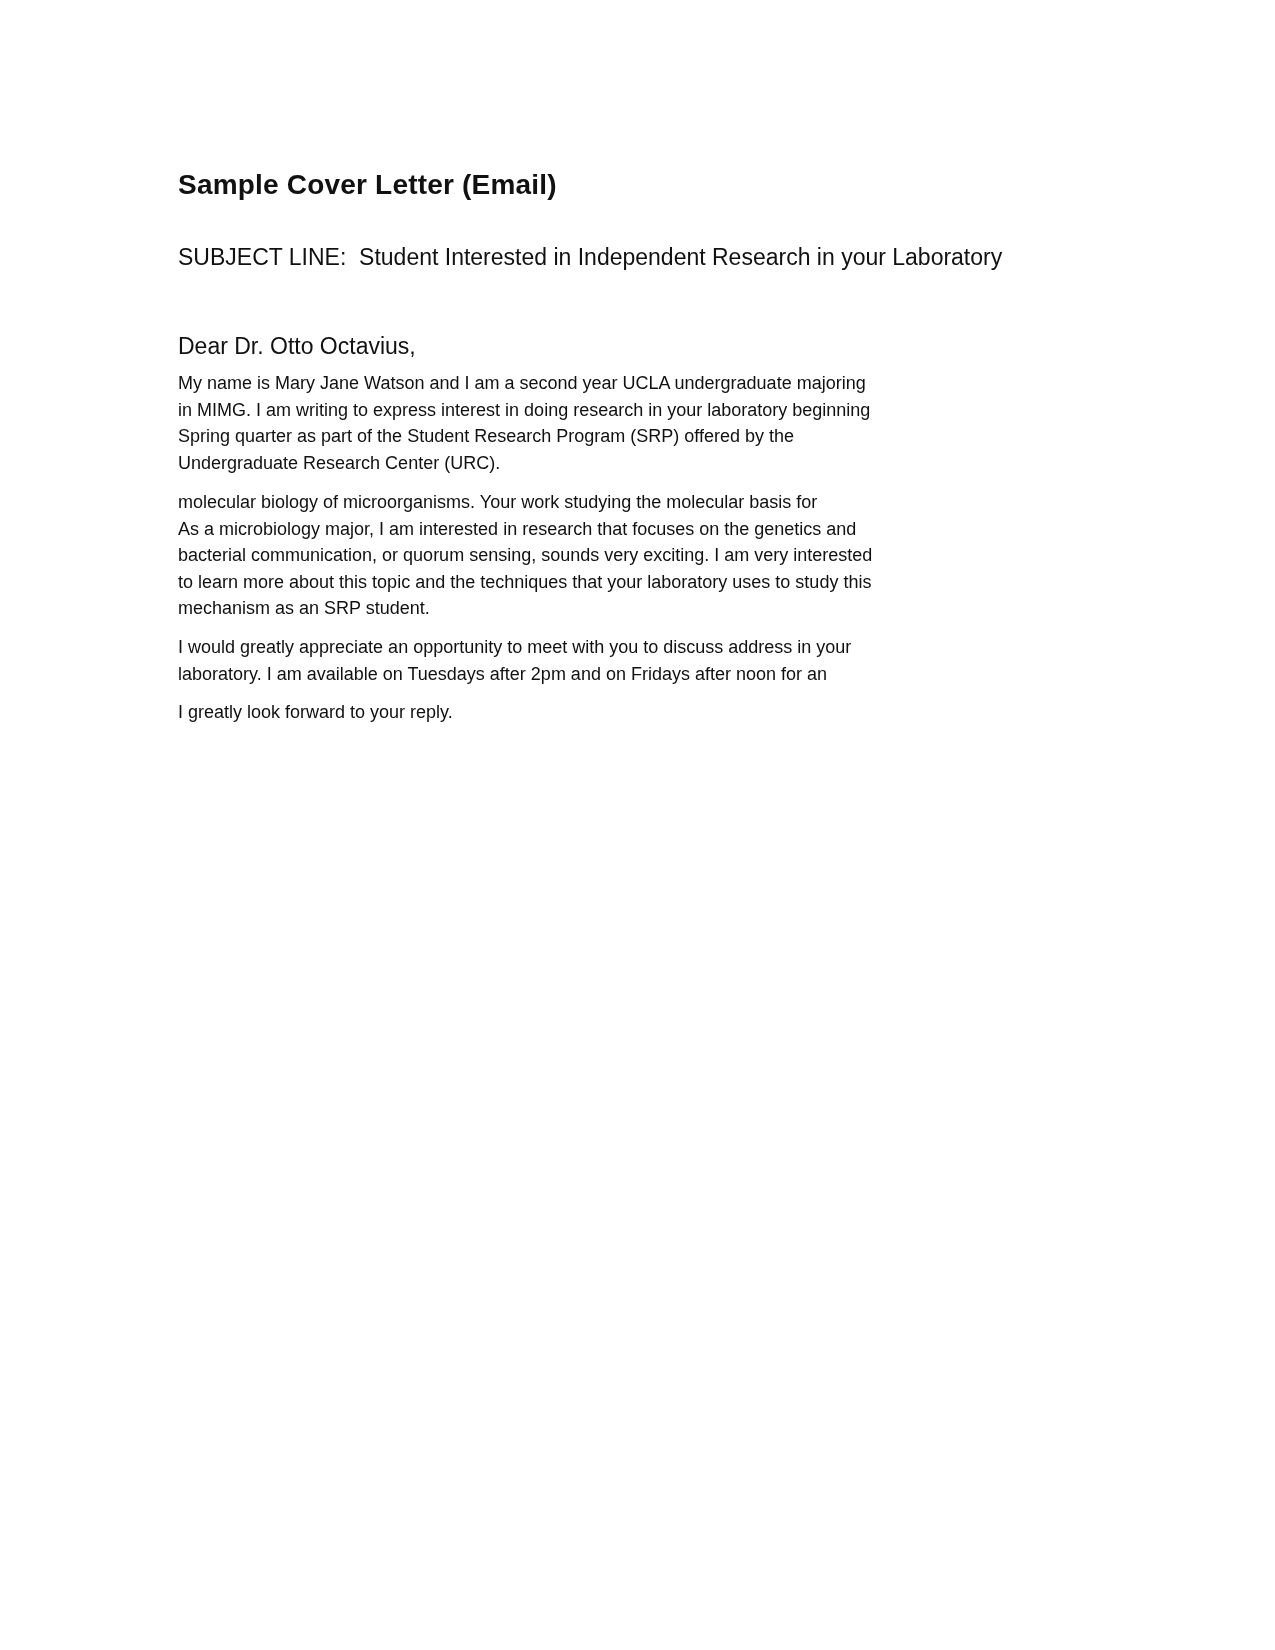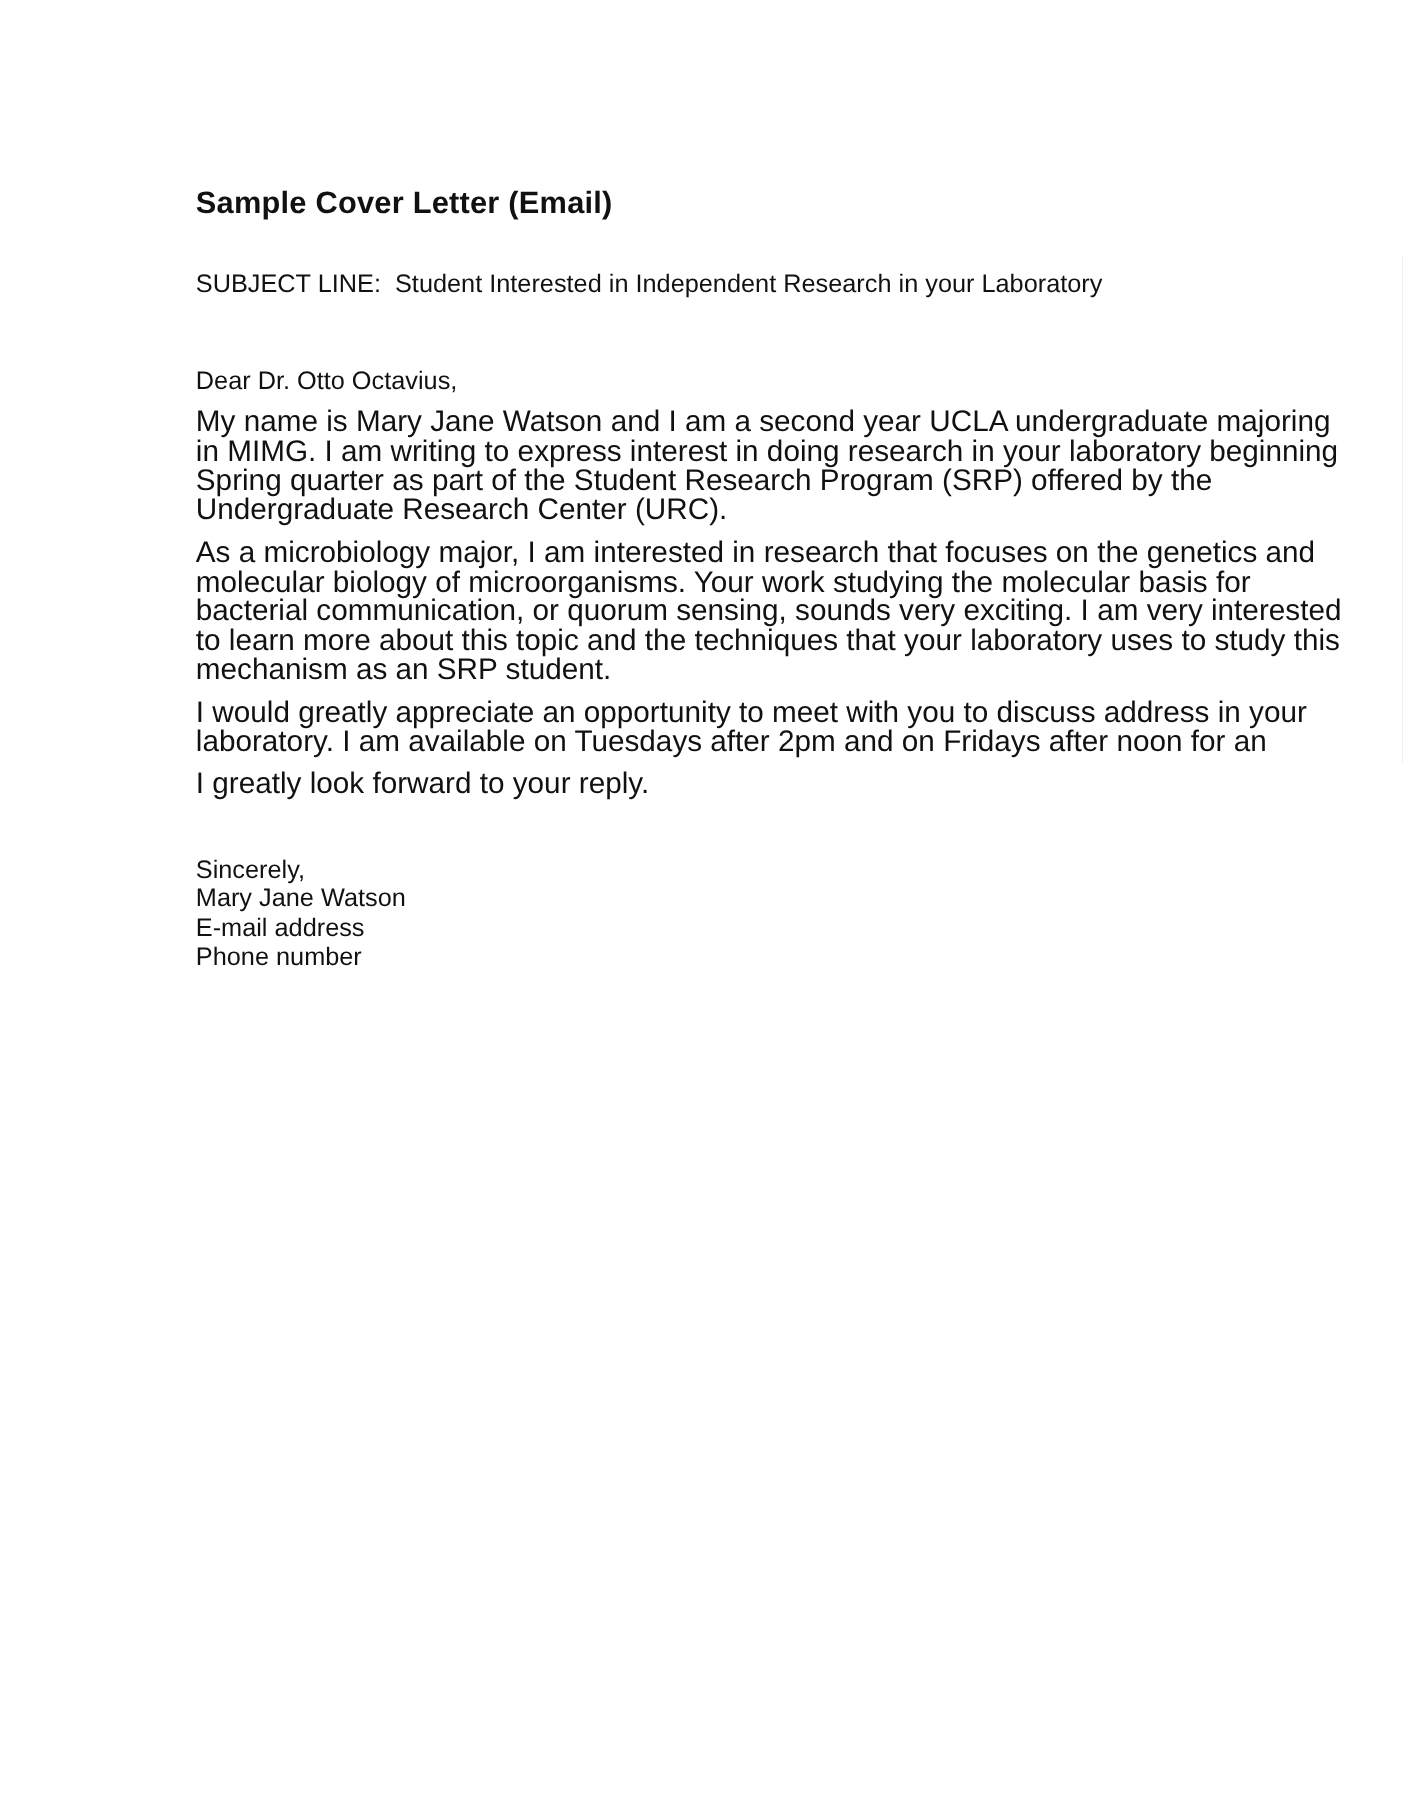--- a/index.html
+++ b/index.html
@@ -37,21 +37,21 @@
     line-height: 26.5px;
     white-space: pre;
   }
   .salutation {
     margin-top: 62.5px;
     font-size: 23px;
     line-height: 26.5px;
     white-space: pre;
   }
   .para {
-    font-size: 27px;
+    font-size: 18px;
     line-height: 26.5px;
   }
   .para .line {
     white-space: pre;
   }
   .para-1 { margin-top: 10.5px; }
   .para-2 { margin-top: 13px; }
   .para-3 { margin-top: 12.5px; }
   .para-4 { margin-top: 11.5px; }
   .signature {
@@ -76,37 +76,31 @@
     <div class="salutation">Dear Dr. Otto Octavius,</div>
 
     <div class="para para-1">
         <div class="line">My name is Mary Jane Watson and I am a second year UCLA undergraduate majoring</div>
         <div class="line">in MIMG. I am writing to express interest in doing research in your laboratory beginning</div>
         <div class="line">Spring quarter as part of the Student Research Program (SRP) offered by the</div>
         <div class="line">Undergraduate Research Center (URC).</div>
       </div>
 
     <div class="para para-2">
+        <div class="line">molecular biology of microorganisms. Your work studying the molecular basis for</div>
         <div class="line">As a microbiology major, I am interested in research that focuses on the genetics and</div>
-        <div class="line">molecular biology of microorganisms. Your work studying the molecular basis for</div>
         <div class="line">bacterial communication, or quorum sensing, sounds very exciting. I am very interested</div>
         <div class="line">to learn more about this topic and the techniques that your laboratory uses to study this</div>
         <div class="line">mechanism as an SRP student.</div>
       </div>
 
     <div class="para para-3">
         <div class="line">I would greatly appreciate an opportunity to meet with you to discuss address in your</div>
         <div class="line">laboratory. I am available on Tuesdays after 2pm and on Fridays after noon for an</div>
       </div>
 
     <div class="para para-4">
         <div class="line">I greatly look forward to your reply.</div>
       </div>
 
-    <div class="signature">
-        <div class="line">Sincerely,</div>
-        <div class="line">Mary Jane Watson</div>
-        <div class="line">E-mail address</div>
-        <div class="line">Phone number</div>
-      </div>
 
   </div>
 </div>
 
 </body></html>

